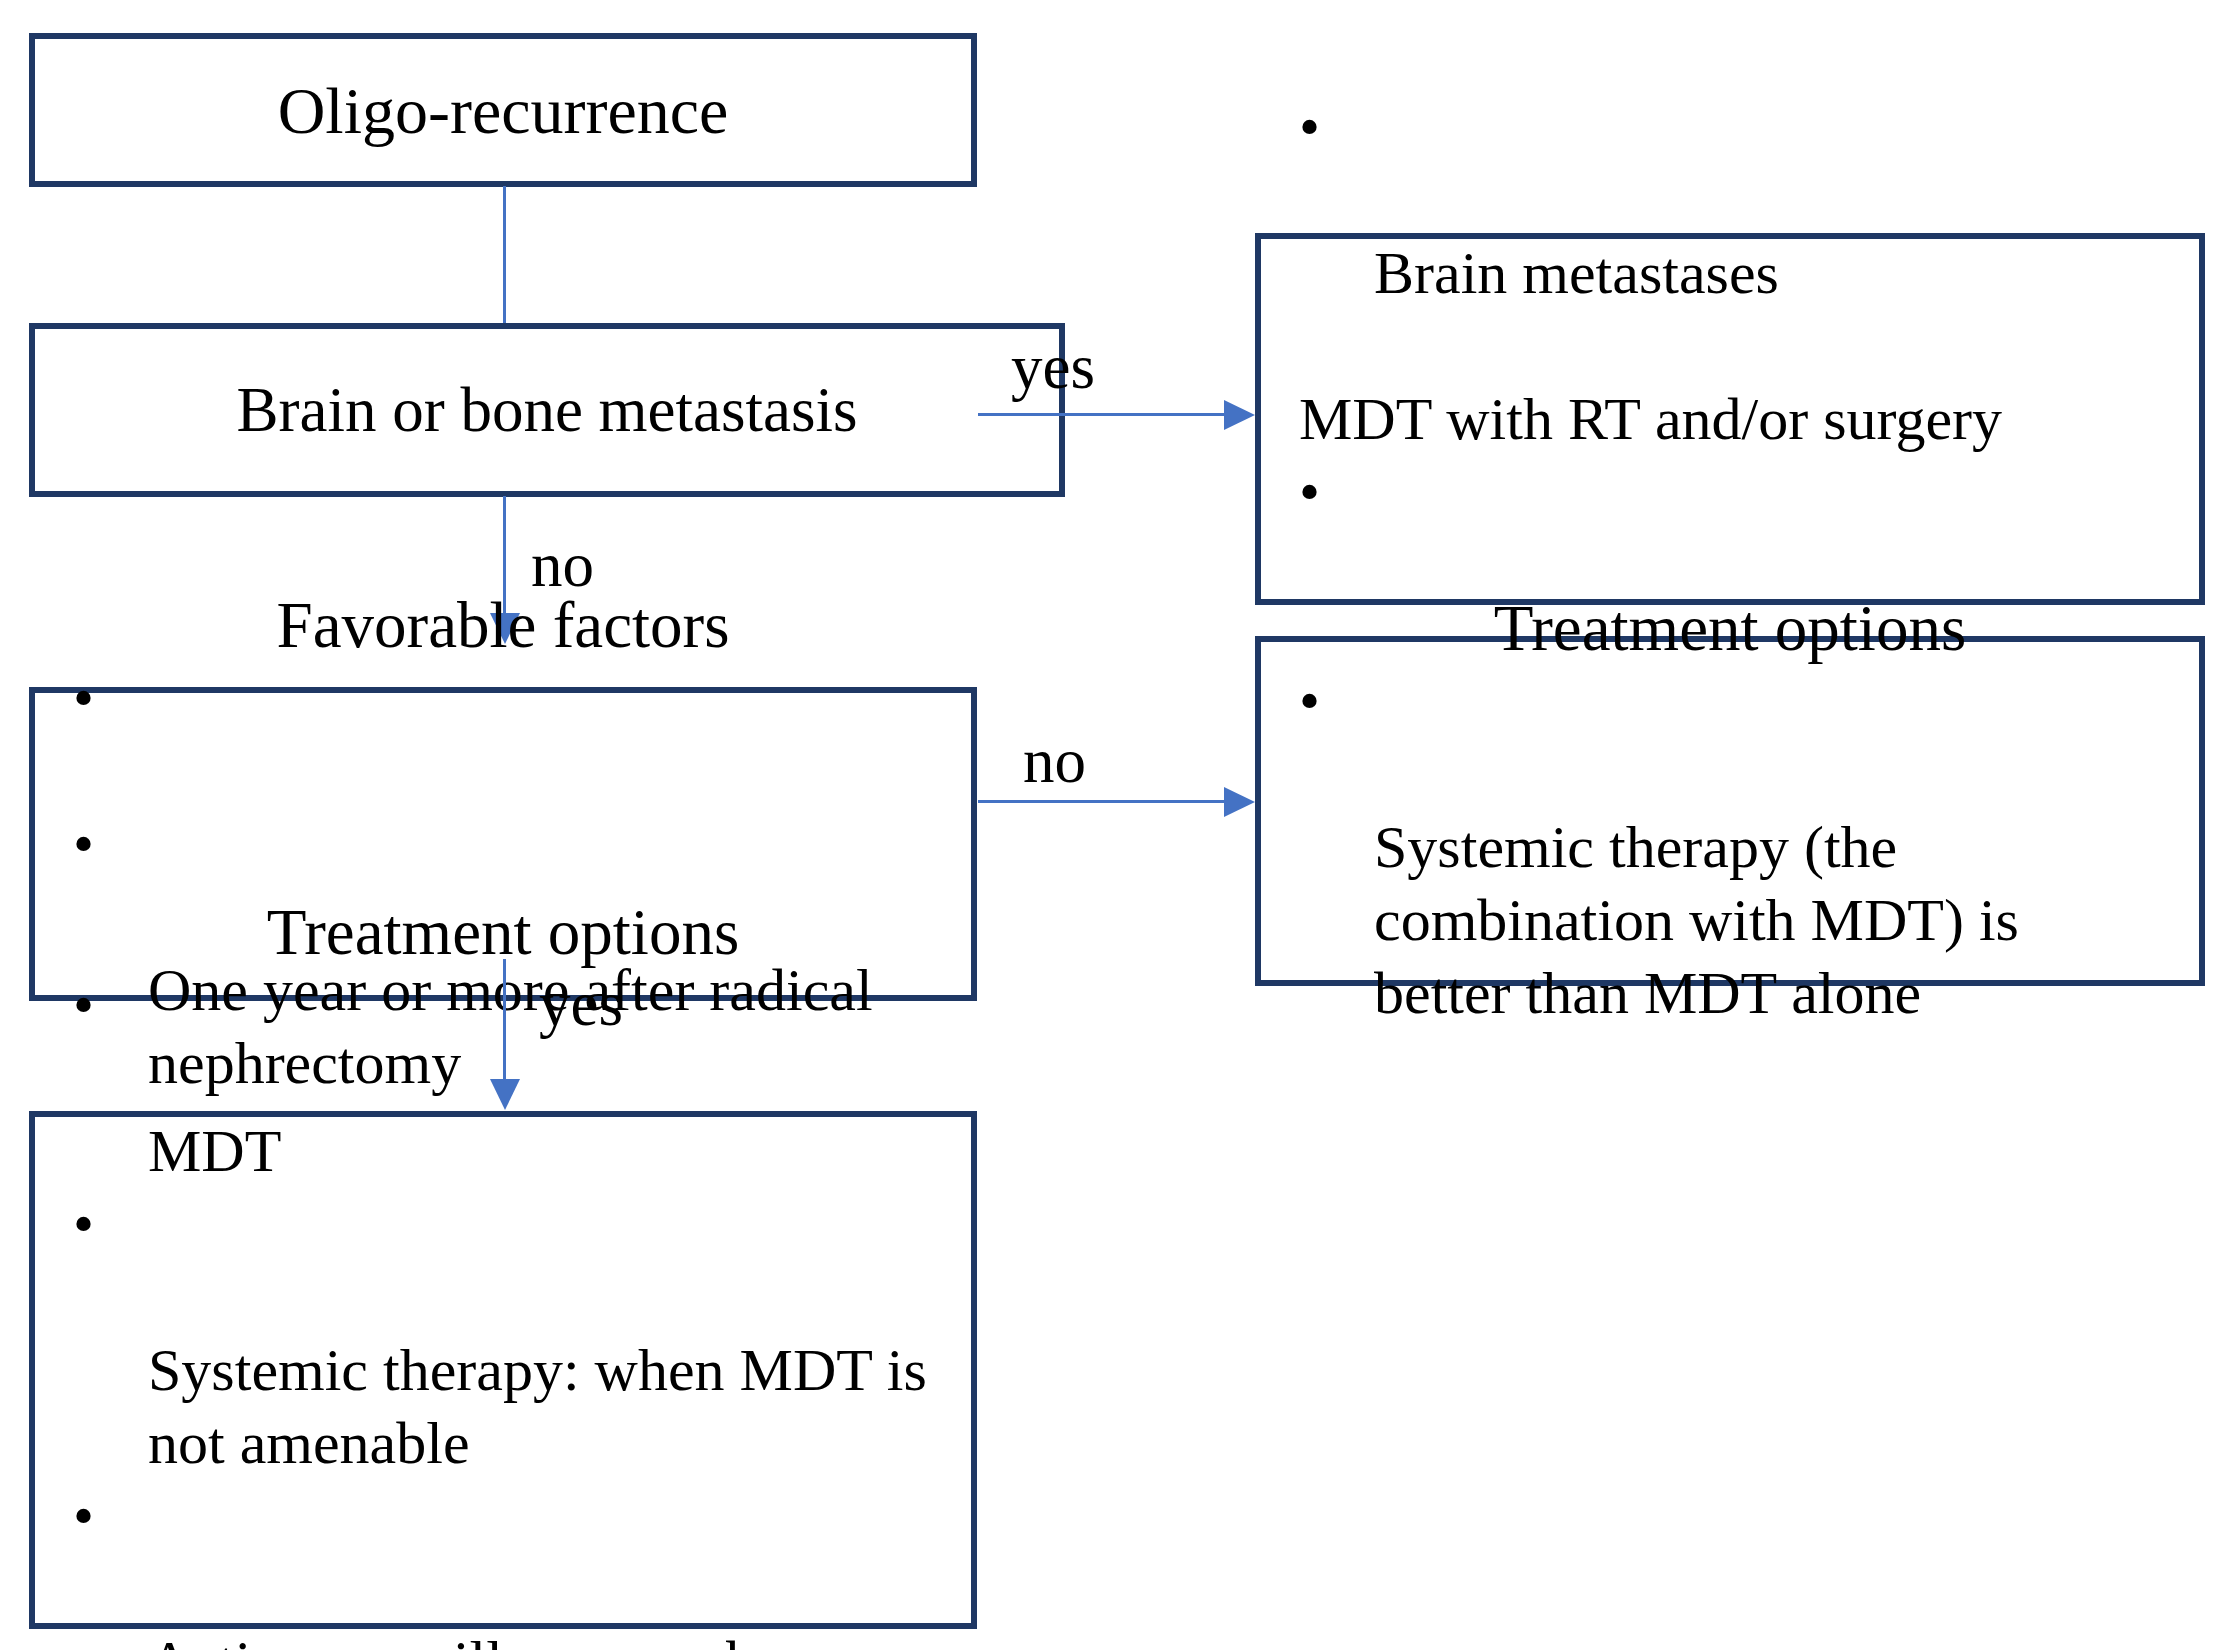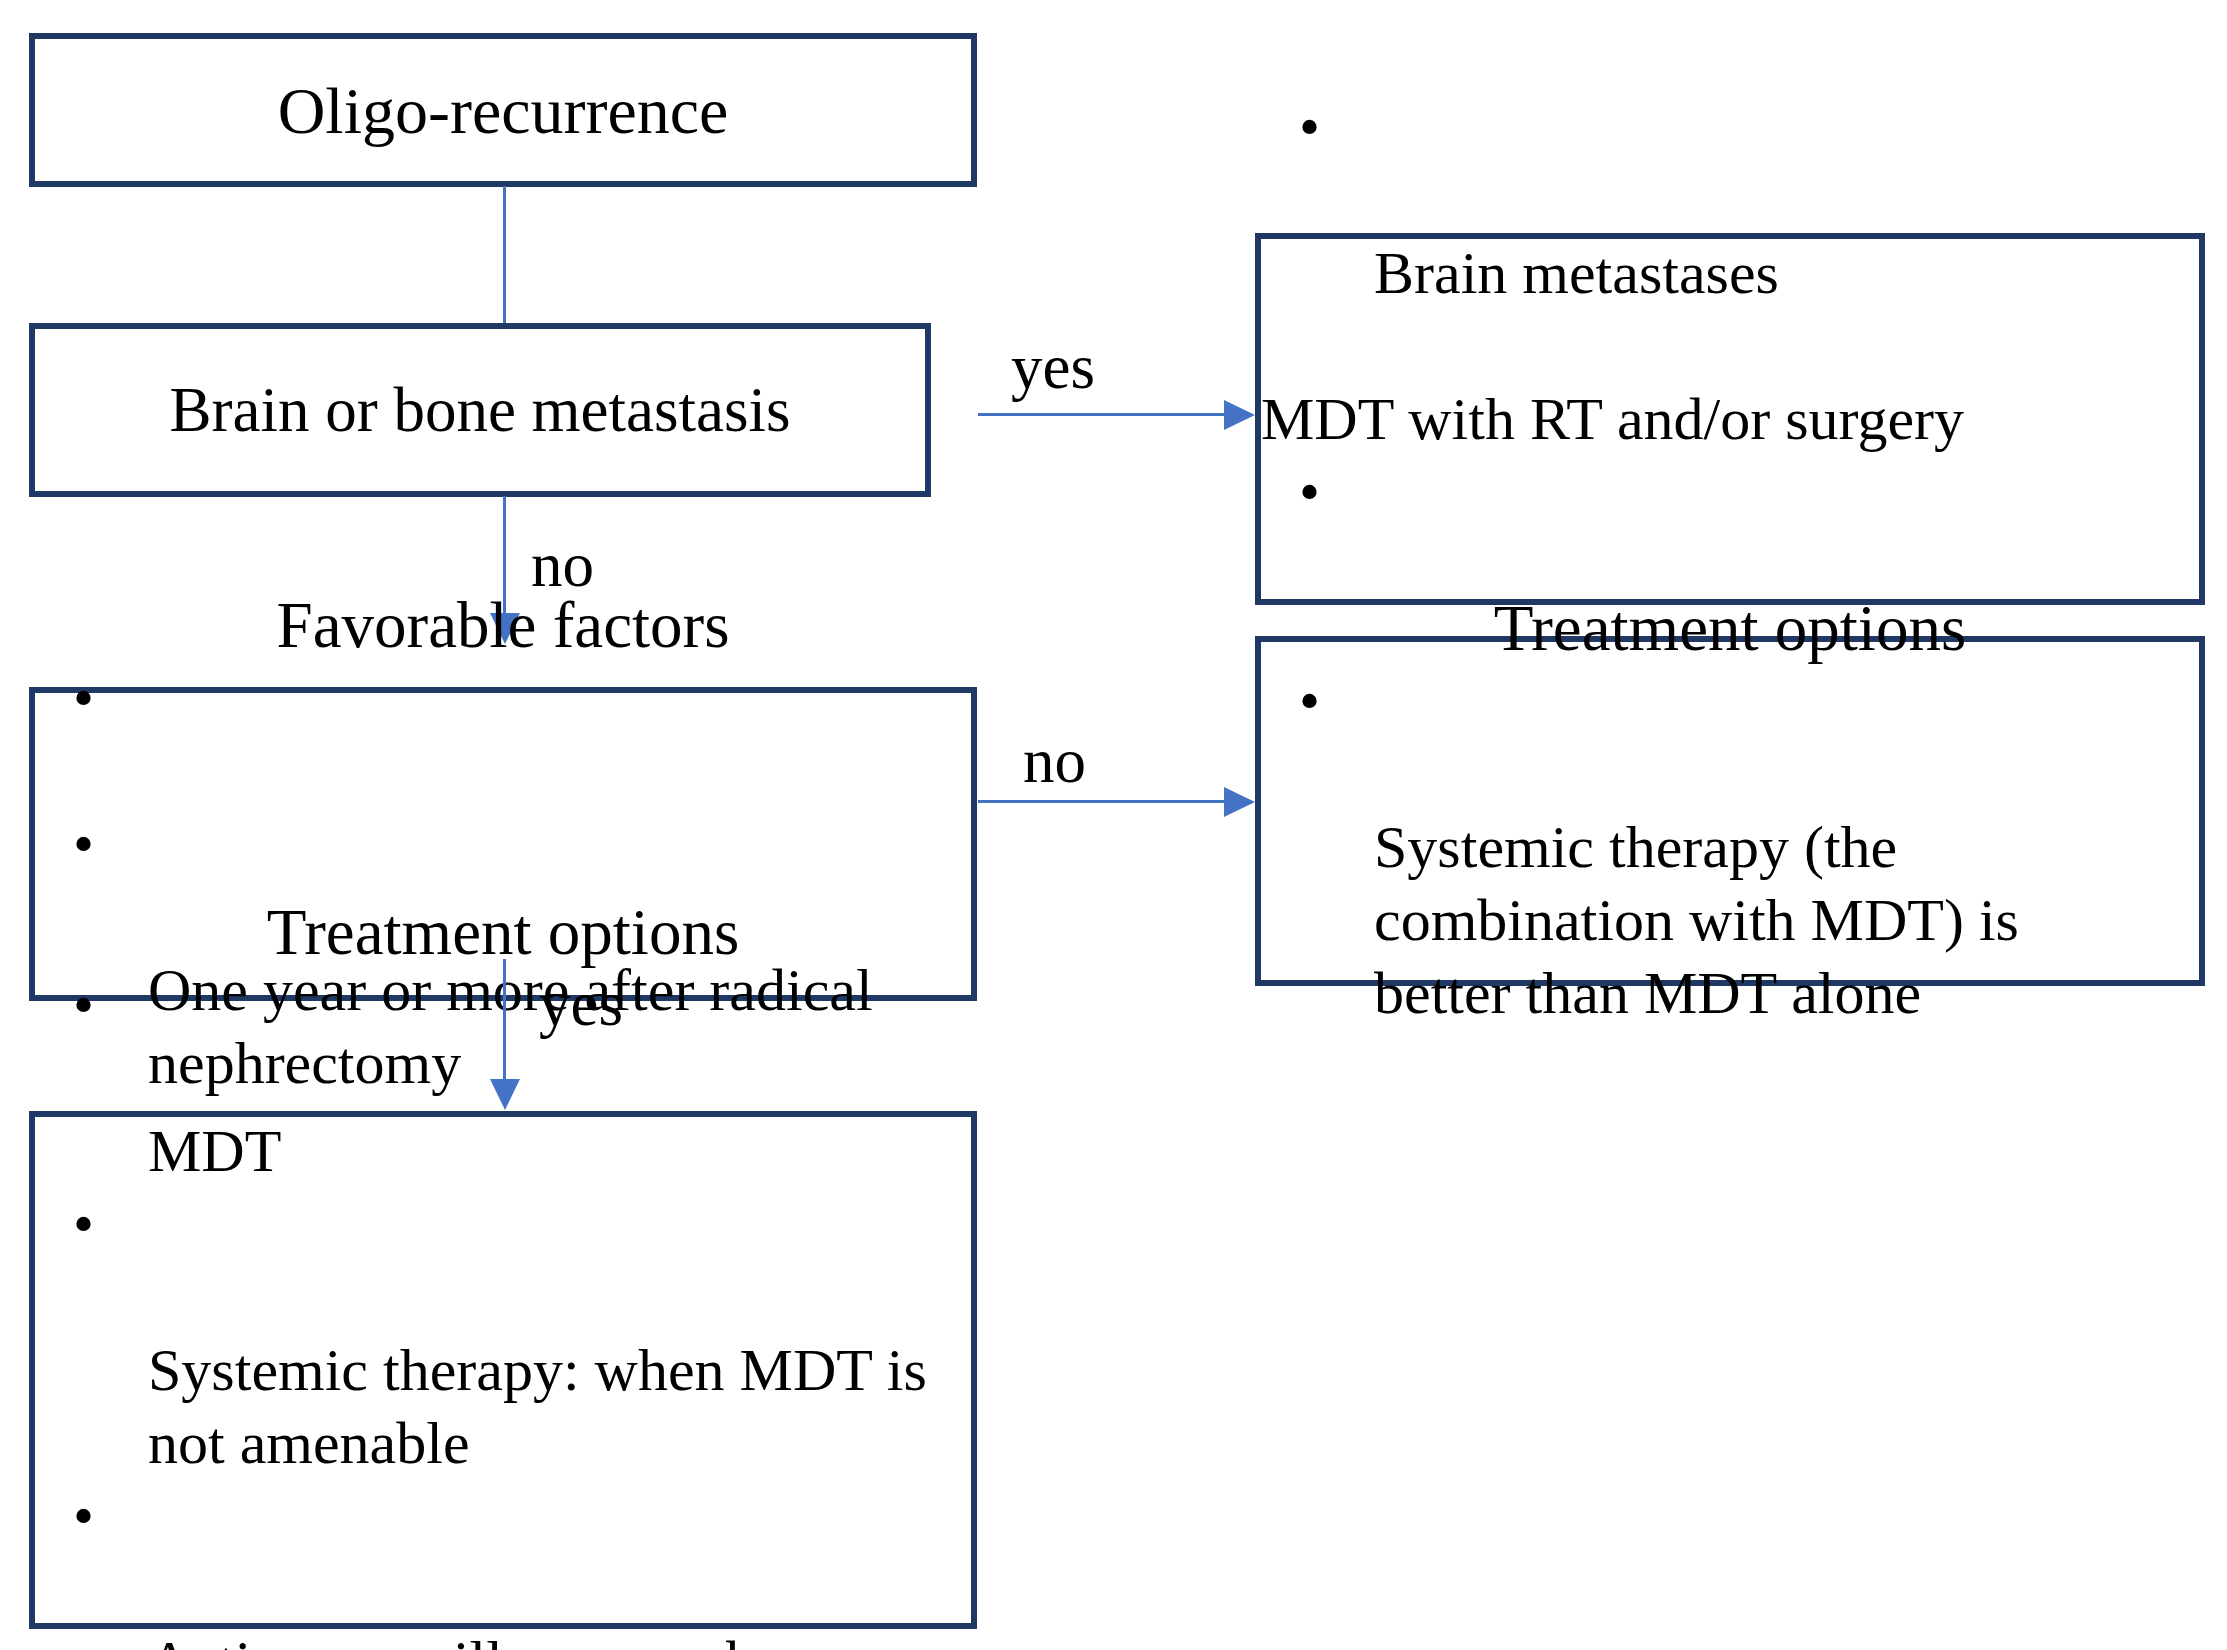--- a/index.html
+++ b/index.html
@@ -23,20 +23,21 @@
     border:6.8px solid var(--border);
     background:var(--bg);
     display:flex;
     flex-direction:column;
     justify-content:center;
   }
   .row{
     position:relative;
     line-height:73px;
     font-size:60px;
+    padding-left:38px;
     padding-right:13.6px;
     white-space:pre-line;
   }
   .row.indent{padding-left:113px;}
   .row.center{padding-left:0;padding-right:0;text-align:center;}
   .row .bullet{
     position:absolute;
     left:38px;top:0;
     line-height:73px;
   }
@@ -68,21 +69,21 @@
 <body>
 
 <div id="canvas">
 
   <div class="box" style="left:29px;top:33px;width:948px;height:154px;">
     <div class="row center single big">Oligo-recurrence</div>
   </div>
 
   <div class="vline" style="left:503px;top:186px;height:137px;"></div>
 
-  <div class="box" style="left:29px;top:323px;width:902px;height:174px;">
+  <div class="box" style="left:29px;top:323px;width:1036px;height:174px;">
     <div class="row center single">Brain or bone metastasis</div>
   </div>
 
   <div class="hline" style="left:978px;top:413px;width:250px;"></div>
   <div class="head-right" style="left:1224px;top:400px;"></div>
   <div class="edge-label" style="left:1011px;top:333px;">yes</div>
 
   <div class="box" style="left:1255px;top:233px;width:950px;height:372px;">
     <div class="row indent">
       <span class="bullet">•</span>

